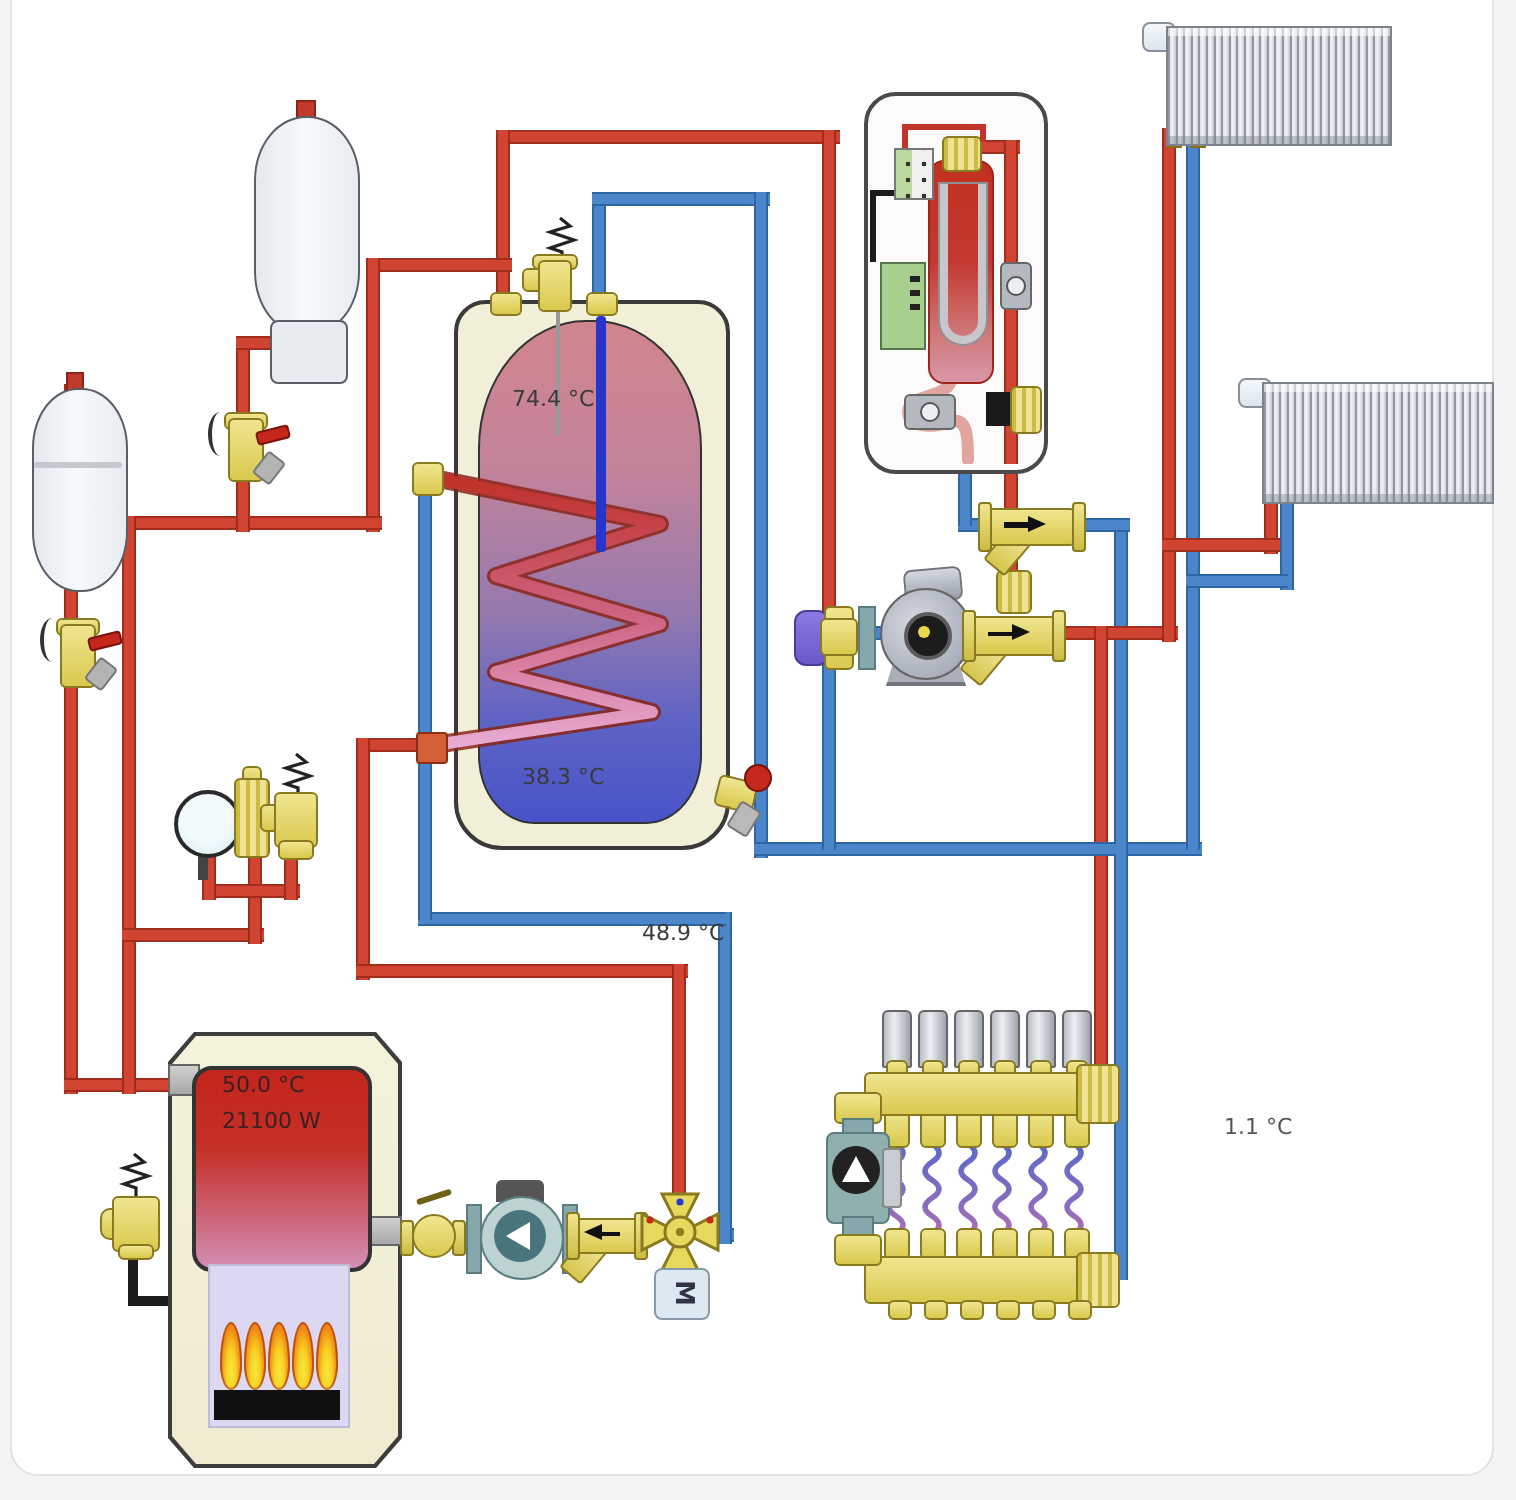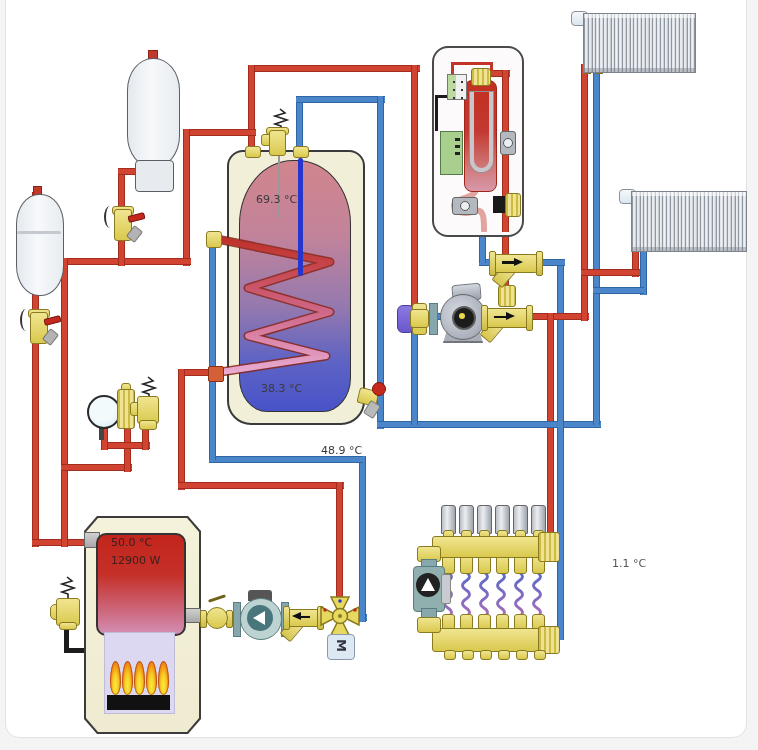--- a/index.html
+++ b/index.html
@@ -194,21 +194,21 @@
   <div>
     <div class="abs" style="left:84px;top:516px;width:117px;height:218px;background:#3c3c3c;
          clip-path:polygon(13px 0,calc(100% - 13px) 0,100% 15px,100% calc(100% - 15px),calc(100% - 13px) 100%,13px 100%,0 calc(100% - 15px),0 15px);"></div>
     <div class="abs" style="left:86px;top:518px;width:113px;height:214px;background:linear-gradient(180deg,#f5f2db,#eeebd1);
          clip-path:polygon(12px 0,calc(100% - 12px) 0,100% 14px,100% calc(100% - 14px),calc(100% - 12px) 100%,12px 100%,0 calc(100% - 14px),0 14px);"></div>
     <div class="gray-stub" style="left:84px;top:532px;width:14px;height:14px;"></div>
     <div class="gray-stub" style="left:183px;top:608px;width:16px;height:13px;"></div>
     <div class="abs" style="left:96px;top:533px;width:86px;height:99px;border:2px solid #333;border-radius:10px;
          background:linear-gradient(180deg,#c2251c 0%,#c53028 40%,#cd6a80 78%,#d48fb4 100%);"></div>
     <div class="lbl" style="left:111px;top:536px;color:#3a2020;">50.0 °C</div>
-    <div class="lbl" style="left:111px;top:554px;color:#3a2020;">12900 W</div>
+    <div class="lbl" style="left:111px;top:554px;color:#3a2020;">21100 W</div>
     <div class="abs" style="left:104px;top:632px;width:69px;height:80px;background:#dcd8f2;border:1px solid #bfbcd8;"></div>
     <div class="flame" style="left:110px;top:661px;"></div>
     <div class="flame" style="left:122px;top:661px;"></div>
     <div class="flame" style="left:134px;top:661px;"></div>
     <div class="flame" style="left:146px;top:661px;"></div>
     <div class="flame" style="left:158px;top:661px;"></div>
     <div class="abs" style="left:107px;top:695px;width:63px;height:15px;background:#111;"></div>
   </div>
 
   <div>
@@ -397,17 +397,17 @@
       <div class="abs" style="left:421px;top:559px;width:14px;height:10px;background:#86a8ac;border:1px solid #5b7d80;"></div>
       <div class="abs" style="left:413px;top:566px;width:30px;height:44px;background:#8fb0ae;border:1.5px solid #5b7d80;border-radius:4px;"></div>
       <div class="abs" style="left:441px;top:574px;width:8px;height:28px;background:#c8ccd2;border:1px solid #888;border-radius:2px;"></div>
       <div class="abs" style="left:416px;top:573px;width:24px;height:24px;border-radius:50%;background:#222;"></div>
       <div class="abs" style="left:421px;top:578px;width:0;height:0;border-left:7px solid transparent;border-right:7px solid transparent;border-bottom:13px solid #fff;"></div>
       <div class="abs" style="left:421px;top:608px;width:14px;height:10px;background:#86a8ac;border:1px solid #5b7d80;"></div>
       <div class="brass" style="left:417px;top:617px;width:22px;height:14px;"></div>
     </div>
   </div>
 
-  <div class="lbl" style="left:256px;top:193px;">69.3 °C</div>
+  <div class="lbl" style="left:256px;top:193px;">74.4 °C</div>
   <div class="lbl" style="left:261px;top:382px;">38.3 °C</div>
-  <div class="lbl" style="left:321px;top:444px;">48.9 °C</div>
+  <div class="lbl" style="left:321px;top:460px;">48.9 °C</div>
   <div class="lbl" style="left:612px;top:557px;color:#555;">1.1 °C</div>
 </div>
 
 </body></html>

